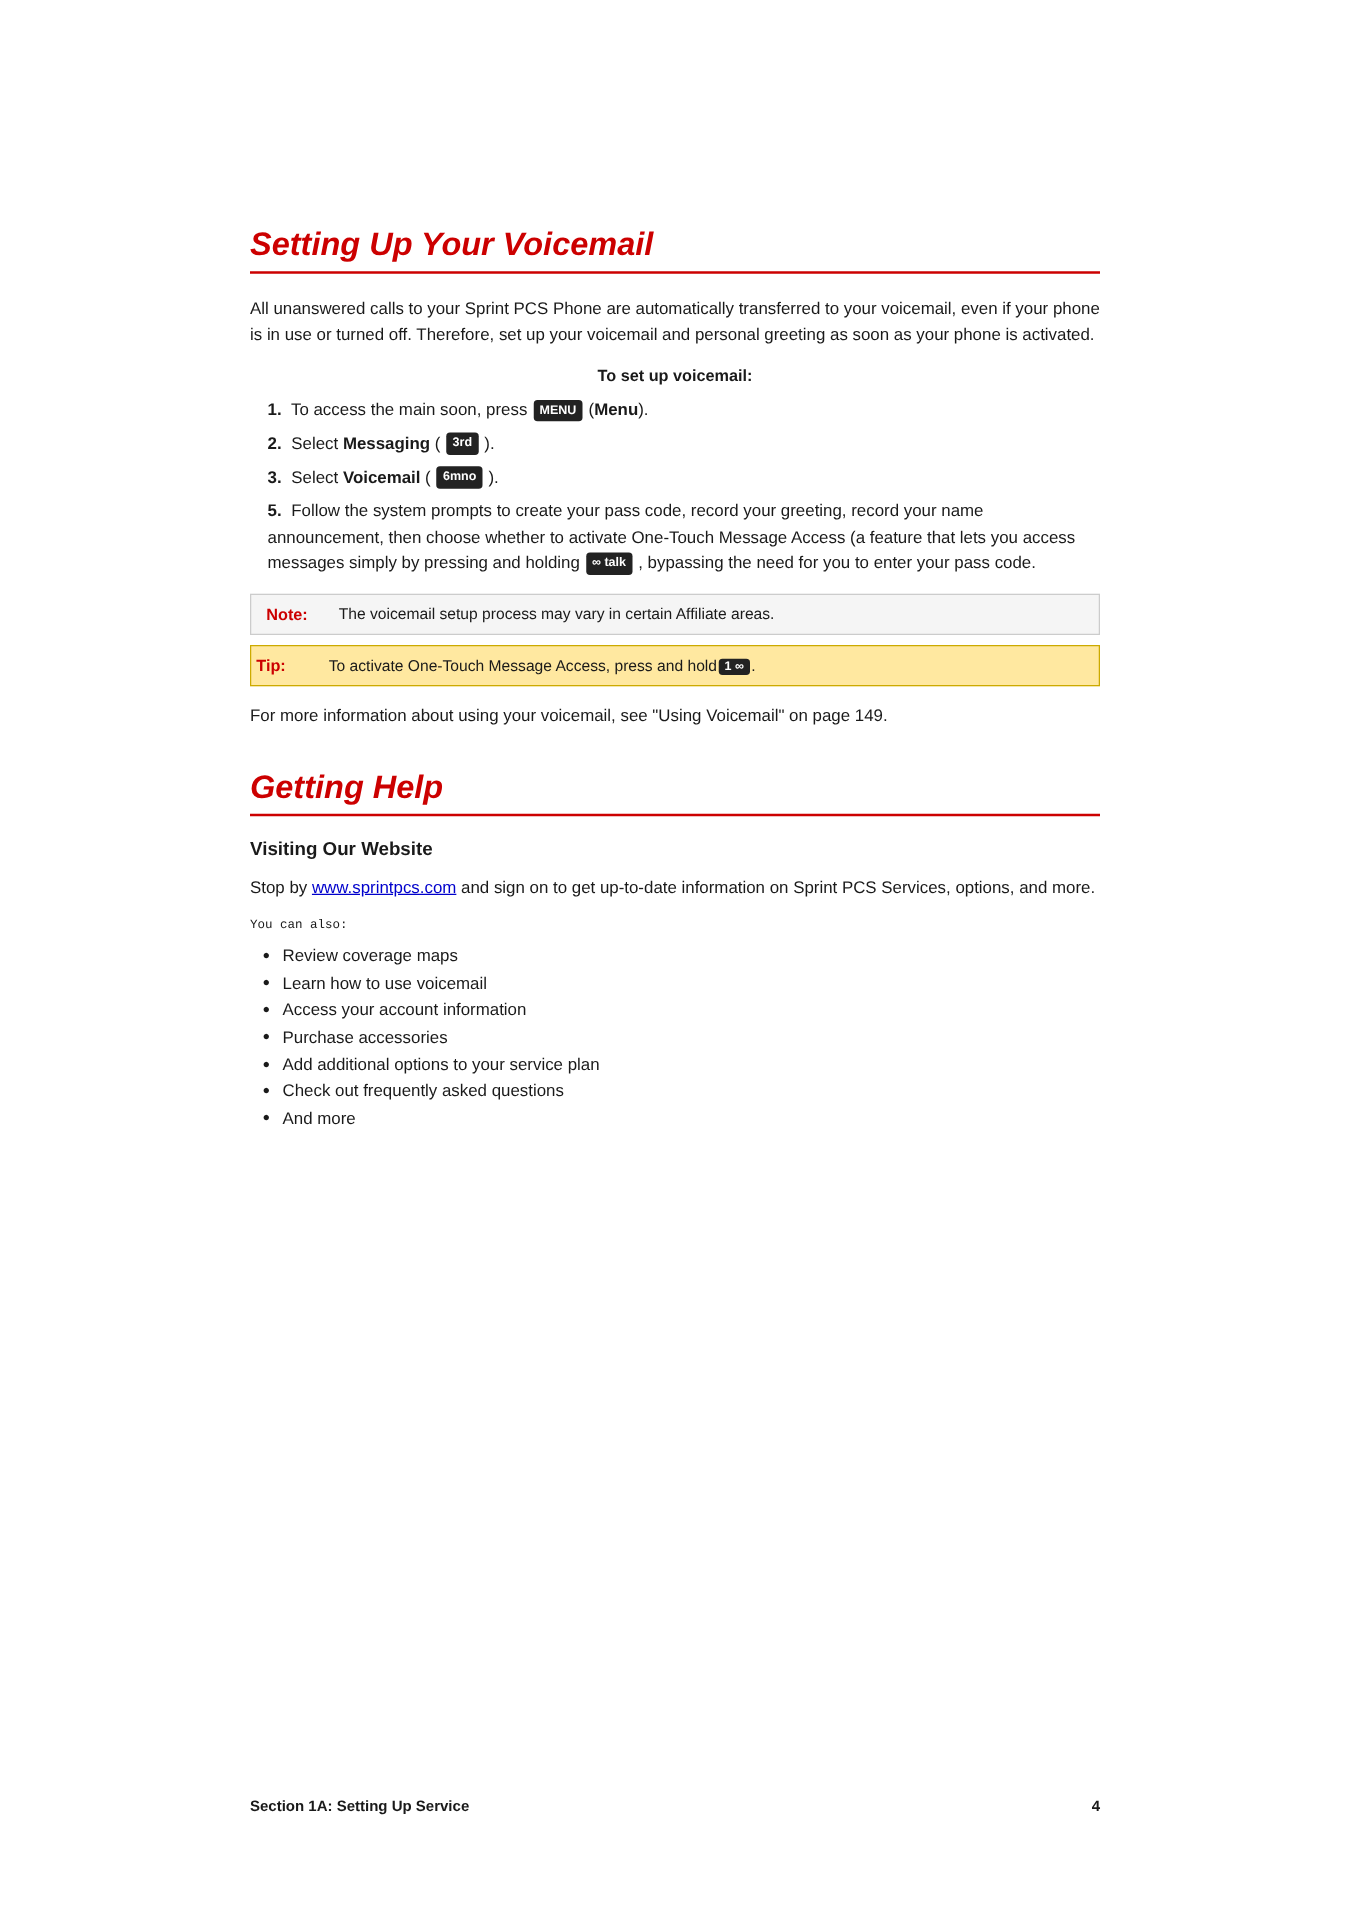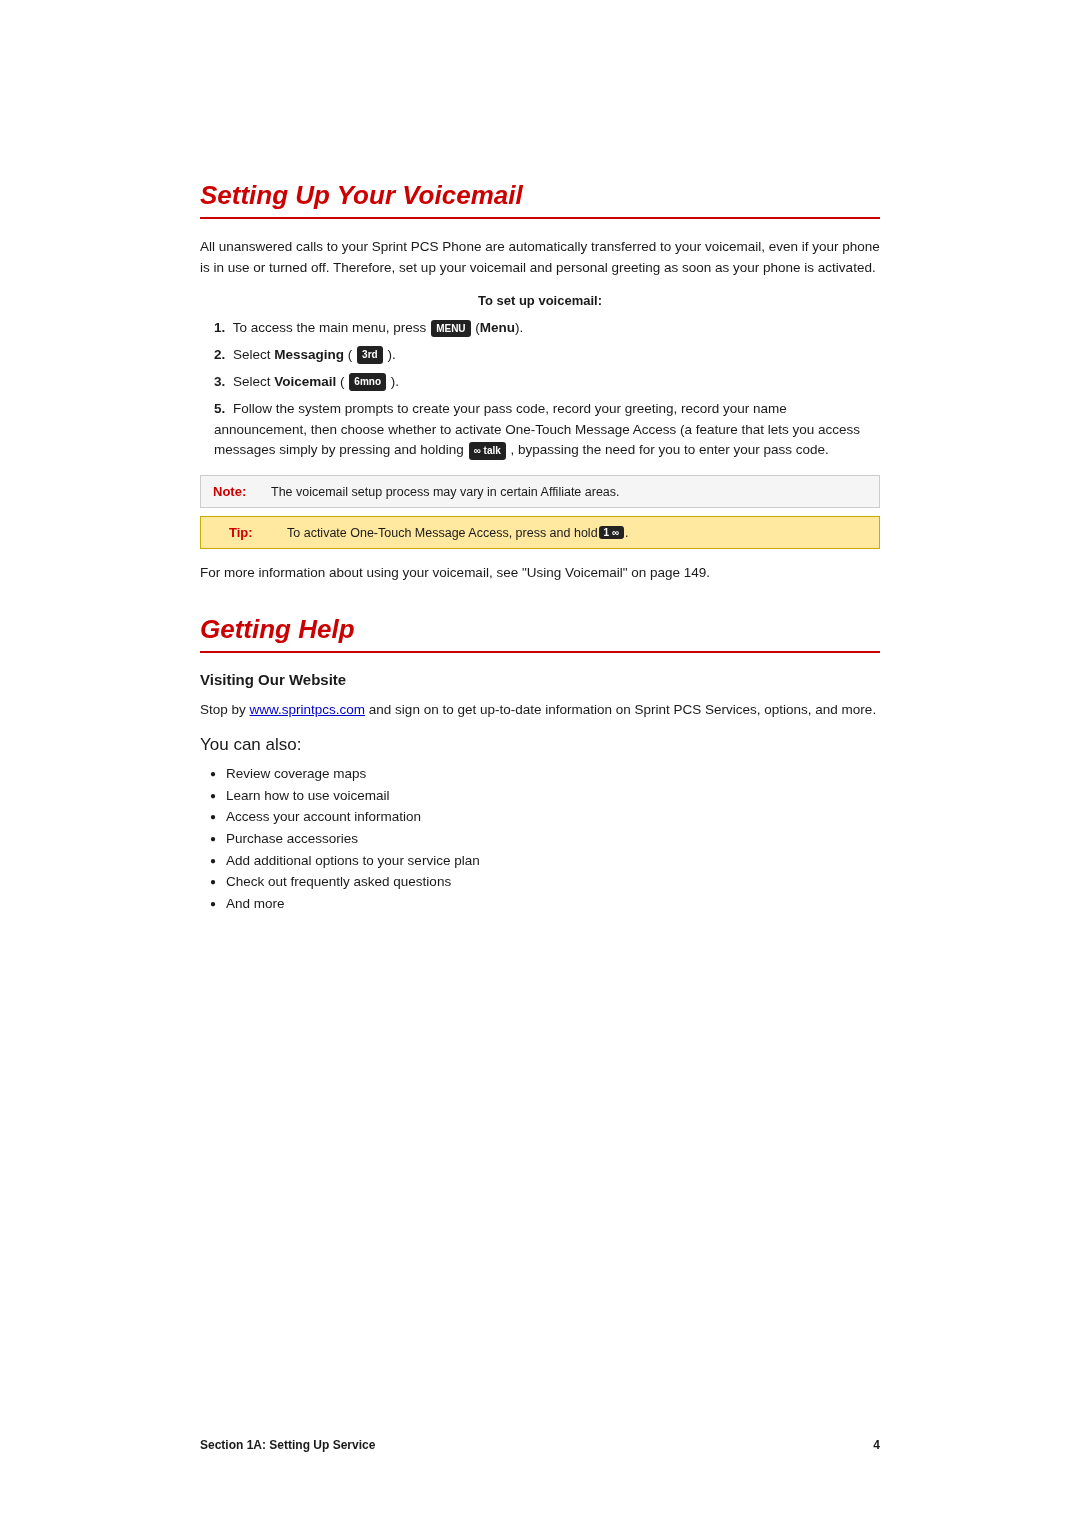--- a/index.html
+++ b/index.html
@@ -85,42 +85,42 @@
     .or-line {
       margin-left: 20px;
       font-size: 13px;
       color: #333;
       margin-bottom: 4px;
       margin-top: 2px;
     }
 
     .note-box {
       display: flex;
-      align-items: flex-end;
+      align-items: flex-start;
       background: #f5f5f5;
       border: 1px solid #cccccc;
       padding: 8px 12px;
       margin-bottom: 8px;
       font-size: 12.5px;
     }
 
     .note-label {
       font-weight: bold;
       color: #cc0000;
       min-width: 48px;
       margin-right: 10px;
       font-size: 13px;
     }
 
     .tip-box {
       display: flex;
-      align-items: center;
+      align-items: flex-end;
       background: #ffe8a0;
       border: 1px solid #ccaa00;
-      padding: 8px 28px;
+      padding: 8px 4px;
       margin-bottom: 14px;
       font-size: 12.5px;
     }
 
     .tip-label {
       font-weight: bold;
       color: #cc0000;
       min-width: 48px;
       margin-right: 10px;
       font-size: 13px;
@@ -169,22 +169,23 @@
       right: 200px;
       display: flex;
       justify-content: space-between;
       align-items: center;
       font-size: 12px;
       font-weight: bold;
       color: #1a1a1a;
     }
 
     .you-can-also {
-      font-size: 17px;
+      font-size: 10px;
       margin-bottom: 8px;
+      font-family: Liberation Mono, monospace;
     }
 
     .website-link {
       color: #0000cc;
       text-decoration: underline;
     }
   </style>
 </head>
 <body>
 
@@ -193,21 +194,21 @@
   <h1 class="section-title">Setting Up Your Voicemail</h1>
 
   <p class="body-text">All unanswered calls to your Sprint PCS Phone are automatically transferred to your voicemail, even if your phone is in use or turned off. Therefore, set up your voicemail and personal greeting as soon as your phone is activated.</p>
 
   <p class="instruction-label">To set up voicemail:</p>
 
   <ol class="steps-list">
 
     <li>
       <span class="step-number">1.</span>
-      <span>To access the main menu, press </span>
+      <span>To access the main soon, press </span>
       <span class="key-badge">MENU</span>
       <span> (<strong>Menu</strong>).</span>
     </li>
 
     <li>
       <span class="step-number">2.</span>
       <span>Select <strong>Messaging</strong> ( </span>
       <span class="key-badge">3rd</span>
       <span> ).</span>
     </li>

